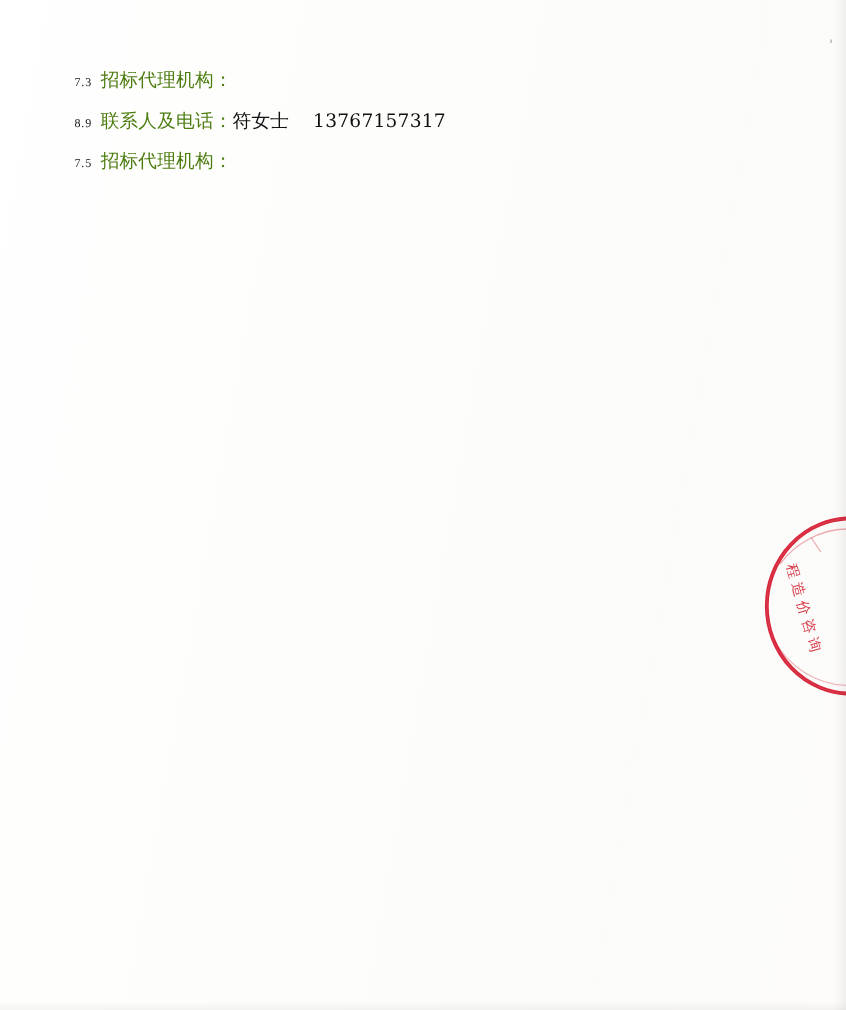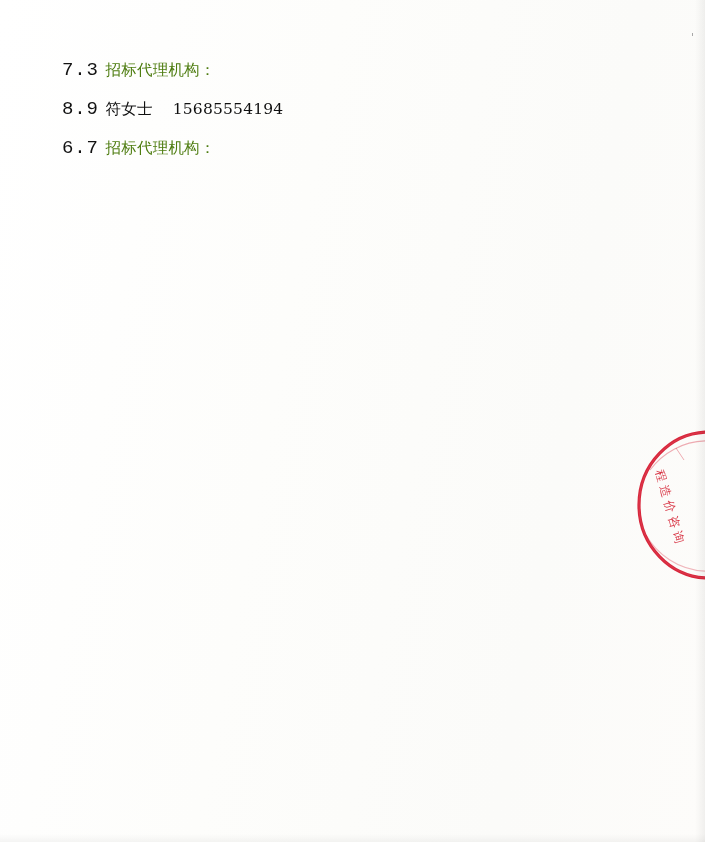--- a/index.html
+++ b/index.html
@@ -40,22 +40,22 @@
   .clause {
     display: flex;
     align-items: baseline;
     font-size: 15.5px;
     line-height: 1.52;
     margin-bottom: 10px;
     letter-spacing: 0.2px;
     white-space: nowrap;
   }
   .clause .num {
-    font-family: Liberation Mono, monospace;
-    font-size: 19px;
+    font-family: Liberation Serif, serif;
+    font-size: 10px;
     letter-spacing: 0.8px;
     margin-right: 7px;
     color: #121212;
   }
   .clause .label {
     color: #4d7c0f;
   }
   .clause .value {
     color: #111111;
   }
@@ -133,26 +133,27 @@
 
   <div class="body-text">
 
     <div class="clause">
       <span class="num">7.3</span>
       <span class="label">招标代理机构：</span>
     </div>
 
     <div class="clause">
       <span class="num">8.9</span>
+      <span class="label">联系人及电话：</span>
       <span class="value">符女士</span>
-      <span class="value spaced">15685554194</span>
+      <span class="value spaced">13767157317</span>
     </div>
 
     <div class="clause">
-      <span class="num">6.7</span>
+      <span class="num">7.5</span>
       <span class="label">招标代理机构：</span>
     </div>
 
   </div>
 
   <div class="seal">
     <svg width="146" height="150" viewBox="0 0 146 150" aria-hidden="true">
       <ellipse cx="73" cy="75" rx="70" ry="73" fill="none" stroke="#d5152b" stroke-width="3.2" opacity="0.92"></ellipse>
       <ellipse cx="73" cy="75" rx="70" ry="73" fill="none" stroke="#e04a5c" stroke-width="1" opacity="0.5"></ellipse>
       <path d="M 14 40 A 72 74 0 0 1 130 42" fill="none" stroke="#d5152b" stroke-width="1.1" opacity="0.35"></path>

